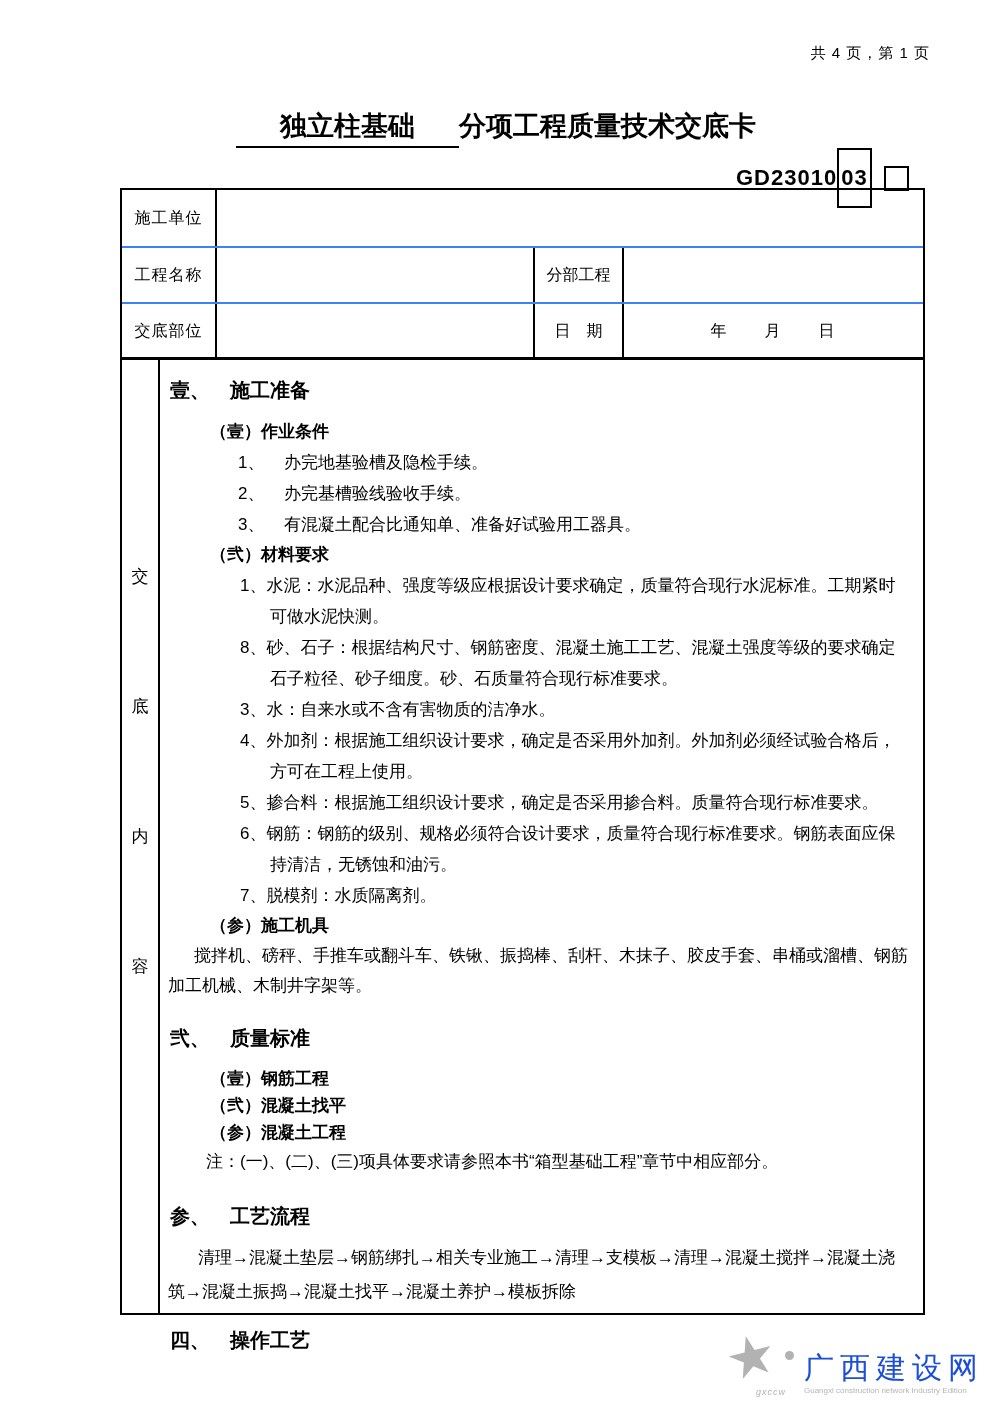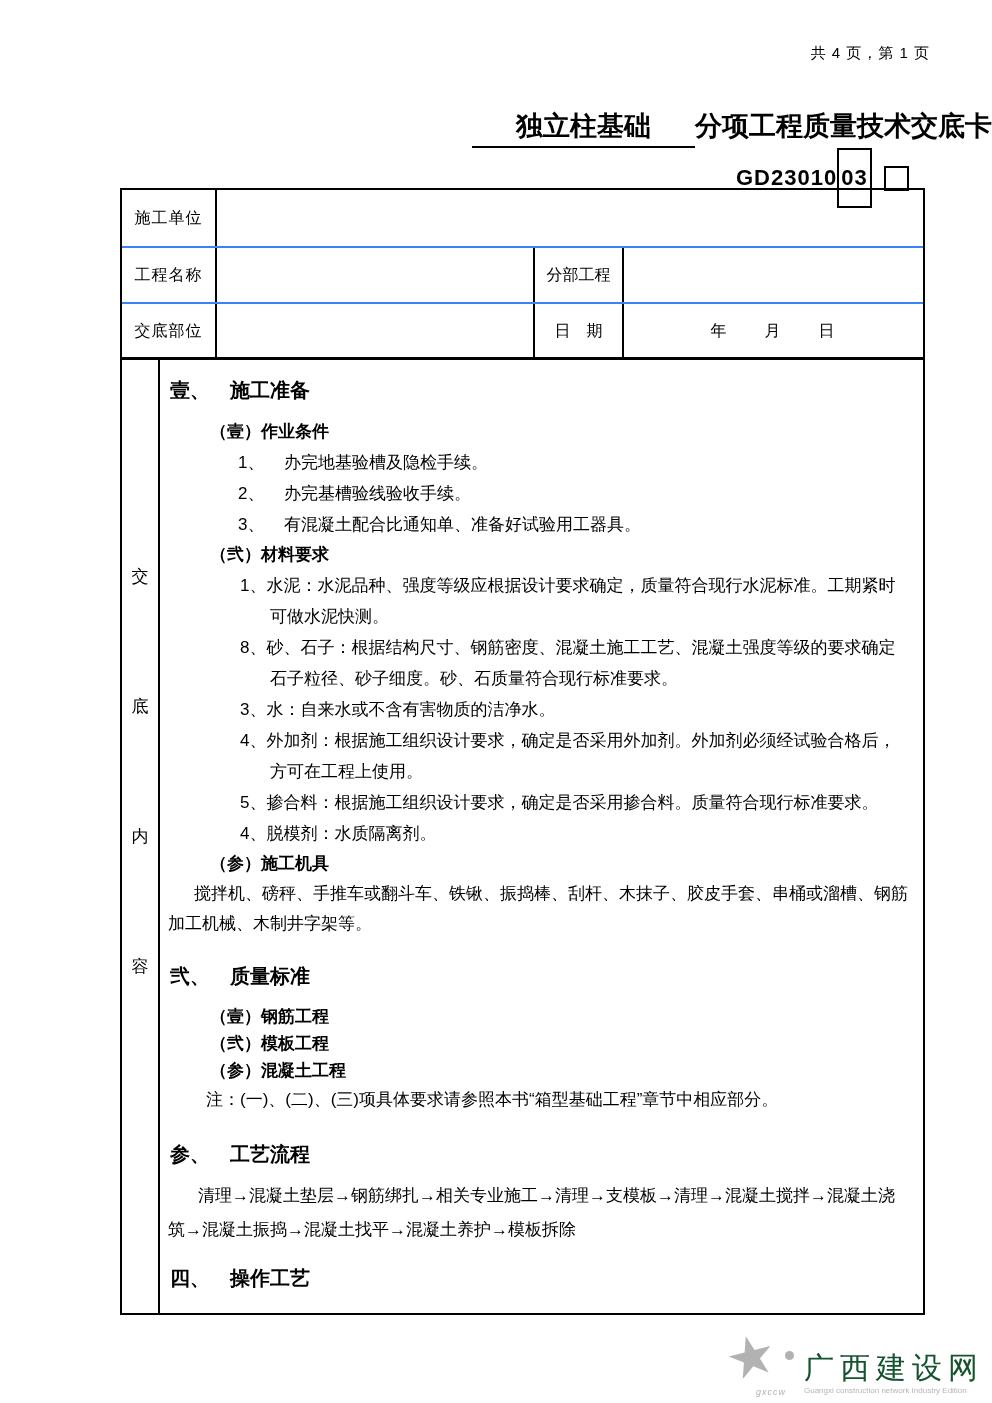--- a/index.html
+++ b/index.html
@@ -8,21 +8,21 @@
     width:992px; height:1403px; position:relative;
     font-family:"Liberation Sans","DejaVu Sans",sans-serif;
     color:#000;
   }
   .page-indicator {
     position:absolute; top:44px; right:62px;
     font-size:15px; letter-spacing:1px;
   }
   .doc-title {
     position:absolute; top:108px; left:0; width:100%;
-    text-align:right; font-size:27px; font-weight:bold; white-space:nowrap;
+    text-align:center; font-size:27px; font-weight:bold; white-space:nowrap;
   }
   .doc-title .underlined {
     display:inline-block; border-bottom:2px solid #000; padding:0 44px 2px 44px;
   }
   .code-line {
     position:absolute; top:148px; left:736px;
     font-size:22px; font-weight:bold; letter-spacing:1px;
     display:flex; align-items:center; white-space:nowrap;
   }
   .code-boxed { display:inline-block; border:2px solid #000; padding:16px 2px; line-height:24px; }
@@ -77,21 +77,21 @@
   }
   .wm-dot {
     position:absolute; right:10px; top:16px;
     width:9px; height:9px; border-radius:50%; background:#b2b2b2;
   }
   .wm-logo-text {
     position:absolute; left:34px; bottom:0;
     font-size:9px; font-style:italic; color:#b2b2b2; letter-spacing:1px;
   }
   .wm-text { text-align:left; padding-bottom:2px; }
-  .wm-name { font-size:30px; letter-spacing:6px; color:#14532d; line-height:32px; white-space:nowrap; }
+  .wm-name { font-size:30px; letter-spacing:6px; color:#1d4ed8; line-height:32px; white-space:nowrap; }
   .wm-sub { font-size:8px; color:#b5b5b5; white-space:nowrap; margin-top:2px; }
 </style>
 </head>
 <body>
 
 <div class="page-indicator">共 4 页，第 1 页</div>
 
 <div class="doc-title">
   <span class="underlined">独立柱基础</span><span>分项工程质量技术交底卡</span>
 </div>
@@ -150,33 +150,34 @@
       <span>有混凝土配合比通知单、准备好试验用工器具。</span>
     </div>
 
     <div class="h2">（弐）材料要求</div>
 
     <div class="mat-item">1、水泥：水泥品种、强度等级应根据设计要求确定，质量符合现行水泥标准。工期紧时可做水泥快测。</div>
     <div class="mat-item">8、砂、石子：根据结构尺寸、钢筋密度、混凝土施工工艺、混凝土强度等级的要求确定石子粒径、砂子细度。砂、石质量符合现行标准要求。</div>
     <div class="mat-item">3、水：自来水或不含有害物质的洁净水。</div>
     <div class="mat-item">4、外加剂：根据施工组织设计要求，确定是否采用外加剂。外加剂必须经试验合格后，方可在工程上使用。</div>
     <div class="mat-item">5、掺合料：根据施工组织设计要求，确定是否采用掺合料。质量符合现行标准要求。</div>
-    <div class="mat-item">4、脱模剂：水质隔离剂。</div>
+    <div class="mat-item">6、钢筋：钢筋的级别、规格必须符合设计要求，质量符合现行标准要求。钢筋表面应保持清洁，无锈蚀和油污。</div>
+    <div class="mat-item">7、脱模剂：水质隔离剂。</div>
 
     <div class="h2">（参）施工机具</div>
 
     <div class="tool-para">搅拌机、磅秤、手推车或翻斗车、铁锹、振捣棒、刮杆、木抹子、胶皮手套、串桶或溜槽、钢筋加工机械、木制井字架等。</div>
 
     <div class="h1 mt22">
       <span class="h1-num">弐、</span>
       <span>质量标准</span>
     </div>
 
     <div class="h2 mt12" style="line-height:27px">（壹）钢筋工程</div>
-    <div class="h2" style="line-height:27px">（弐）模板工程</div>
+    <div class="h2" style="line-height:27px">（弐）混凝土找平</div>
     <div class="h2" style="line-height:27px">（参）混凝土工程</div>
 
     <div class="note-line">注：(一)、(二)、(三)项具体要求请参照本书“箱型基础工程”章节中相应部分。</div>
 
     <div class="h1 mt24">
       <span class="h1-num">参、</span>
       <span>工艺流程</span>
     </div>
 
     <div class="flow-para">清理→混凝土垫层→钢筋绑扎→相关专业施工→清理→支模板→清理→混凝土搅拌→混凝土浇筑→混凝土振捣→混凝土找平→混凝土养护→模板拆除</div>

